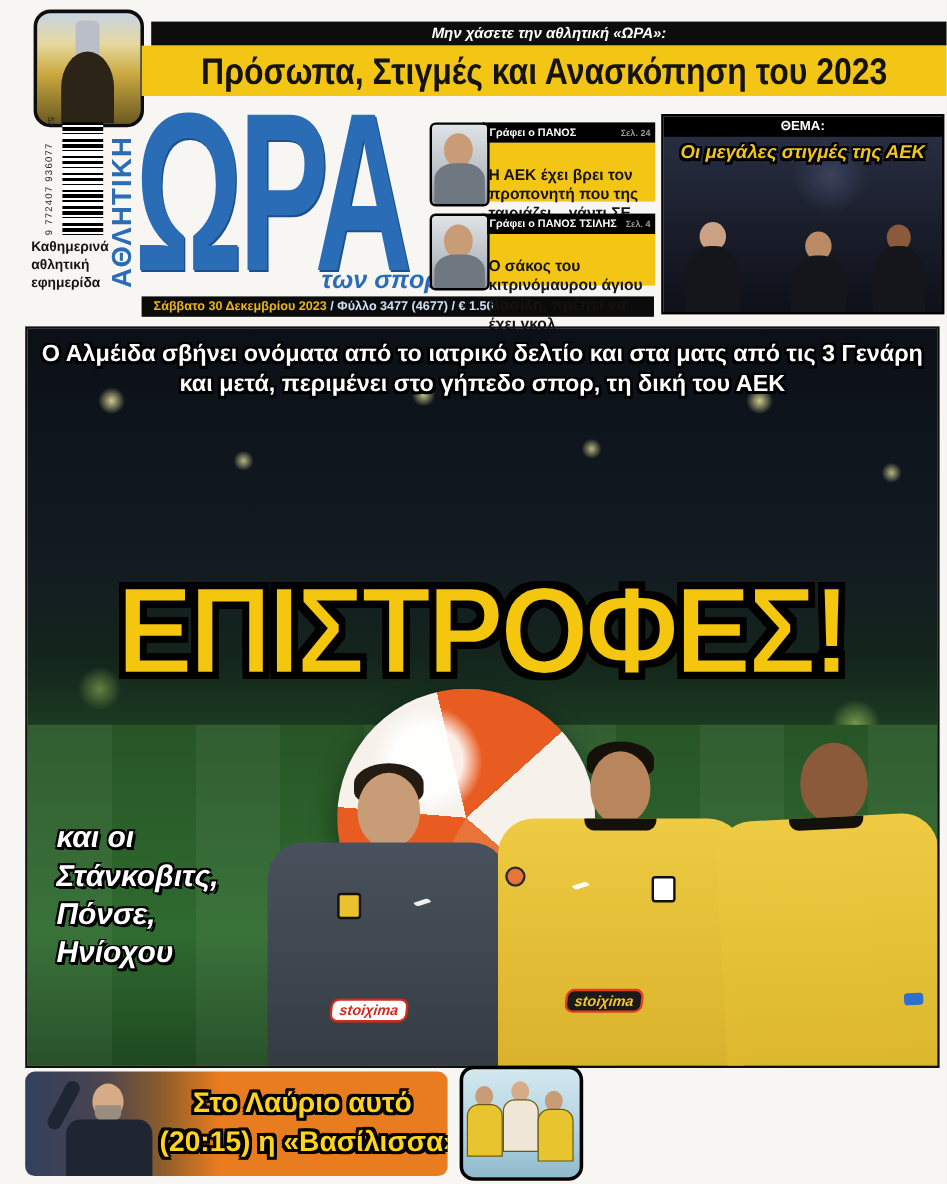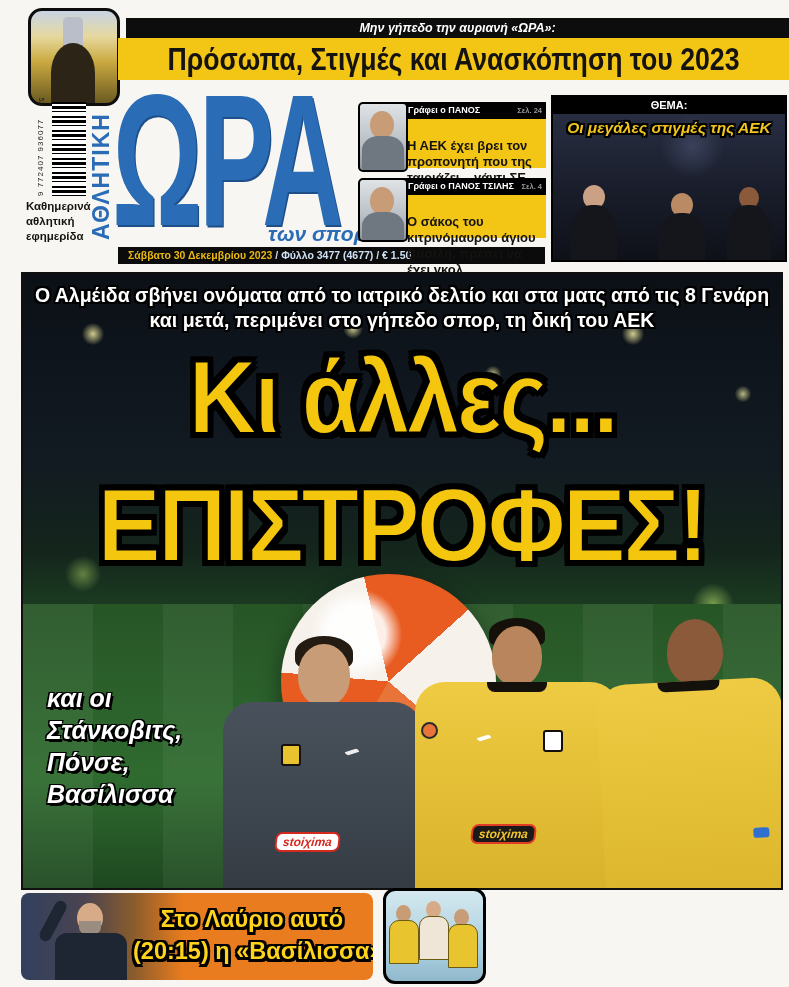--- a/index.html
+++ b/index.html
@@ -130,21 +130,21 @@
 </head>
 <body>
 
 <div id="page">
 
   <div class="abs" id="tl-photo">
     <div class="trophy"></div>
     <div class="lifter"></div>
   </div>
 
-  <div class="abs" id="banner-kicker">Μην γήπεδο την αυριανή «ΩΡΑ»:</div>
+  <div class="abs" id="banner-kicker">Μην χάσετε την αθλητική «ΩΡΑ»:</div>
   <div class="abs" id="banner-main">
     <span class="sq">Πρόσωπα, Στιγμές και Ανασκόπηση του 2023</span>
   </div>
 
   <div class="abs" id="barcode">
     <div class="top-num">52</div>
     <div class="bars"></div>
     <div class="num">9 772407 936077</div>
   </div>
   <div class="abs" id="tagline">
@@ -190,26 +190,23 @@
     <div class="crowd-body" style="left:18px;top:108px;width:46px;height:60px;"></div>
     <div class="crowd-head" style="left:118px;top:96px;width:22px;height:24px;background:#b98a64;"></div>
     <div class="crowd-body" style="left:106px;top:116px;width:46px;height:52px;"></div>
     <div class="crowd-head" style="left:186px;top:90px;width:20px;height:22px;background:#8a5a3a;"></div>
     <div class="crowd-body" style="left:174px;top:108px;width:44px;height:60px;"></div>
   </div>
 
   <div class="abs" id="main-photo">
     <div id="pitch"></div>
 
-    <div class="subhead" style="top:10px;">Ο Αλμέιδα σβήνει ονόματα από το ιατρικό δελτίο και στα ματς από τις 8 Γενάρη</div>
+    <div class="subhead" style="top:10px;">Ο Αλμέιδα σβήνει ονόματα από το ιατρικό δελτίο και στα ματς από τις 3 Γενάρη</div>
     <div class="subhead" style="top:35px;">και μετά, περιμένει στο γήπεδο σπορ, τη δική του ΑΕΚ</div>
 
-    <div class="megaline" style="top:72px;">
-      <span class="sq">Κι άλλες...</span>
-    </div>
     <div class="megaline" style="top:200px;">
       <span class="sq">ΕΠΙΣΤΡΟΦΕΣ!</span>
     </div>
 
     <div id="ball"></div>
 
     <div class="player" style="left:200px;top:368px;width:205px;height:250px;">
       <div class="p-hair" style="left:72px;top:-6px;width:58px;height:34px;background:#241c12;"></div>
       <div class="p-head" style="left:75px;top:2px;width:52px;height:62px;background:#c99c78;"></div>
       <div class="p-torso" style="left:0;top:60px;width:200px;height:190px;background:linear-gradient(180deg,#49525c 0%,#343b43 100%);">
@@ -236,21 +233,21 @@
       <div class="p-torso" style="left:0;top:62px;width:185px;height:215px;background:linear-gradient(180deg,#eecb42 0%,#dcb72e 100%);transform:rotate(-3deg);">
         <div class="p-collar" style="left:62px;top:0;width:62px;height:10px;"></div>
         <div class="armband" style="left:150px;top:150px;"></div>
       </div>
     </div>
 
     <div id="sidenote">
       <div class="sidenote-line">και οι</div>
       <div class="sidenote-line">Στάνκοβιτς,</div>
       <div class="sidenote-line">Πόνσε,</div>
-      <div class="sidenote-line">Βασίλισσα</div>
+      <div class="sidenote-line">Ηνίοχου</div>
     </div>
   </div>
 
   <div class="abs" id="bl-box">
     <div class="coach-arm"></div>
     <div class="coach-head"></div>
     <div class="coach-beard"></div>
     <div class="coach-body"></div>
     <div class="bl-line" style="top:13px;">Στο Λαύριο αυτό</div>
     <div class="bl-line" style="top:45px;">(20:15) η «Βασίλισσα»</div>

